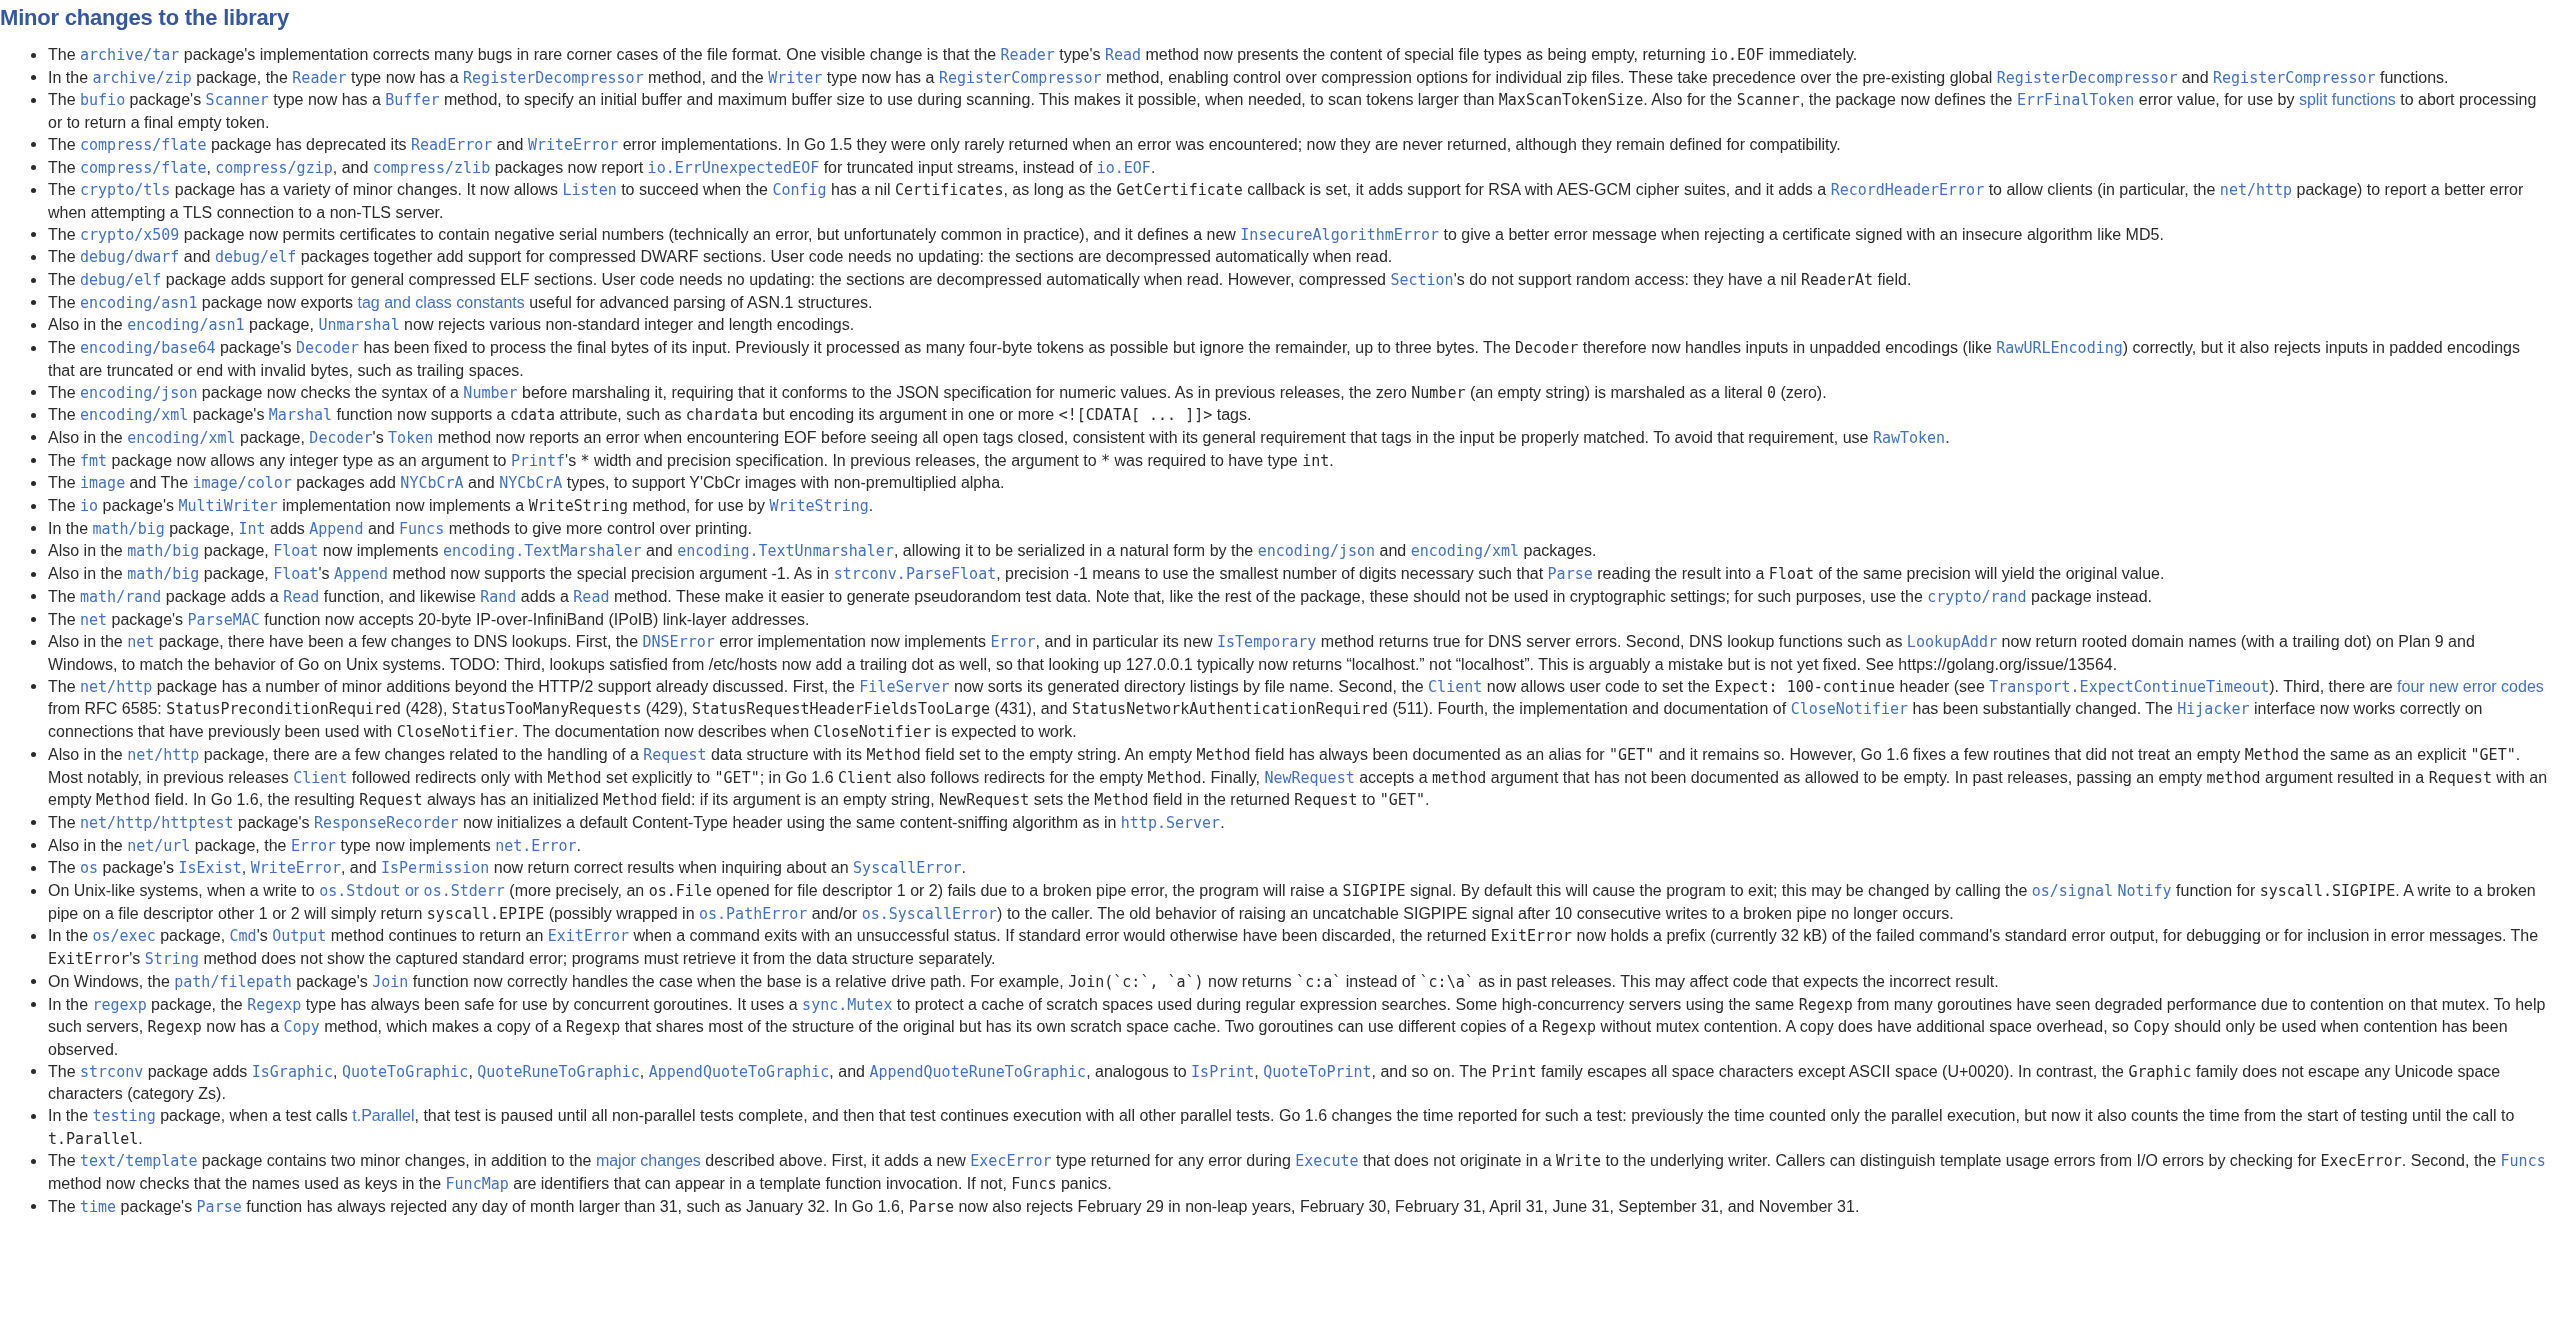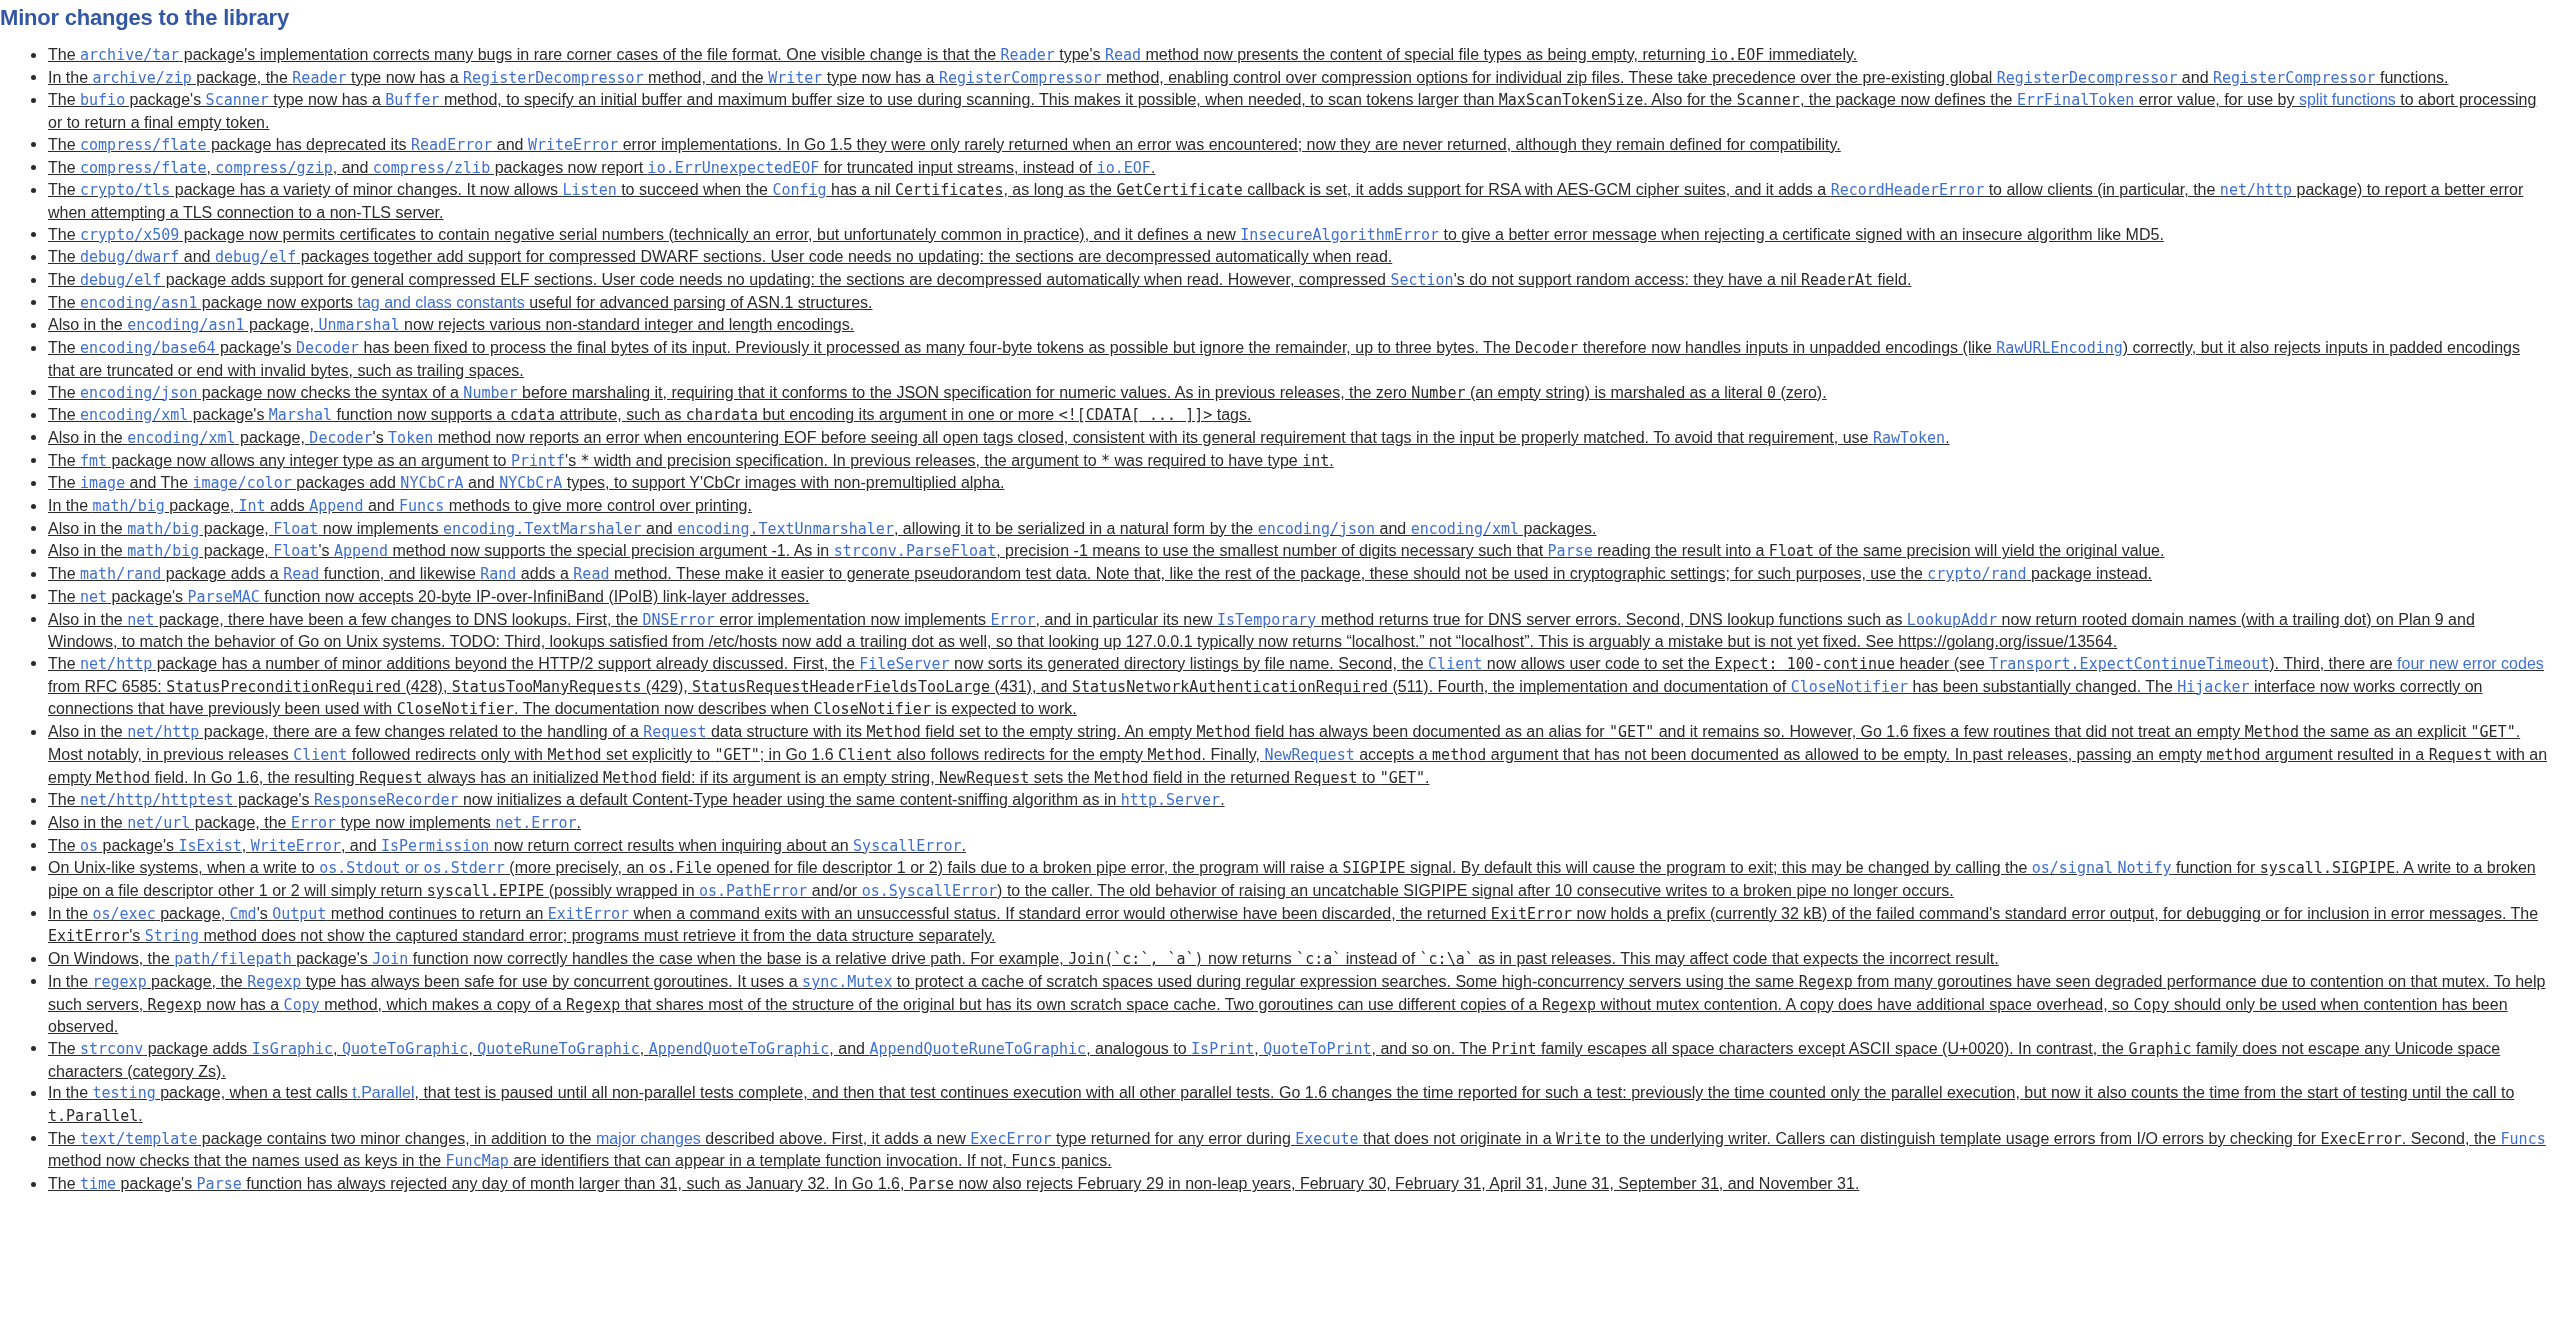--- a/index.html
+++ b/index.html
@@ -23,21 +23,20 @@
     color: var(--heading);
     font-size: 22px;
     font-weight: bold;
     margin: 5px 0 13px 0;
     letter-spacing: -0.2px;
   }
   ul.changes {
     list-style: none;
     margin: 0;
     padding: 0 6px 0 48px;
-    text-decoration: underline;
   }
   ul.changes li {
     position: relative;
     line-height: 21.7px;
   }
   ul.changes li::before {
     content: "";
     position: absolute;
     left: -17px;
     top: 8.5px;
@@ -68,20 +67,21 @@
       <li><span>The </span><a class="code">debug/dwarf</a><span> and </span><a class="code">debug/elf</a><span> packages together add support for compressed DWARF sections. User code needs no updating: the sections are decompressed automatically when read.</span></li>
       <li><span>The </span><a class="code">debug/elf</a><span> package adds support for general compressed ELF sections. User code needs no updating: the sections are decompressed automatically when read. However, compressed </span><a class="code">Section</a><span>'s do not support random access: they have a nil </span><span class="code">ReaderAt</span><span> field.</span></li>
       <li><span>The </span><a class="code">encoding/asn1</a><span> package now exports </span><a>tag and class constants</a><span> useful for advanced parsing of ASN.1 structures.</span></li>
       <li><span>Also in the </span><a class="code">encoding/asn1</a><span> package, </span><a class="code">Unmarshal</a><span> now rejects various non-standard integer and length encodings.</span></li>
       <li><span>The </span><a class="code">encoding/base64</a><span> package's </span><a class="code">Decoder</a><span> has been fixed to process the final bytes of its input. Previously it processed as many four-byte tokens as possible but ignore the remainder, up to three bytes. The </span><span class="code">Decoder</span><span> therefore now handles inputs in unpadded encodings (like </span><a class="code">RawURLEncoding</a><span>) correctly, but it also rejects inputs in padded encodings that are truncated or end with invalid bytes, such as trailing spaces.</span></li>
       <li><span>The </span><a class="code">encoding/json</a><span> package now checks the syntax of a </span><a class="code">Number</a><span> before marshaling it, requiring that it conforms to the JSON specification for numeric values. As in previous releases, the zero </span><span class="code">Number</span><span> (an empty string) is marshaled as a literal </span><span class="code">0</span><span> (zero).</span></li>
       <li><span>The </span><a class="code">encoding/xml</a><span> package's </span><a class="code">Marshal</a><span> function now supports a </span><span class="code">cdata</span><span> attribute, such as </span><span class="code">chardata</span><span> but encoding its argument in one or more </span><span class="code">&lt;![CDATA[ ... ]]&gt;</span><span> tags.</span></li>
       <li><span>Also in the </span><a class="code">encoding/xml</a><span> package, </span><a class="code">Decoder</a><span>'s </span><a class="code">Token</a><span> method now reports an error when encountering EOF before seeing all open tags closed, consistent with its general requirement that tags in the input be properly matched. To avoid that requirement, use </span><a class="code">RawToken</a><span>.</span></li>
       <li><span>The </span><a class="code">fmt</a><span> package now allows any integer type as an argument to </span><a class="code">Printf</a><span>'s </span><span class="code">*</span><span> width and precision specification. In previous releases, the argument to </span><span class="code">*</span><span> was required to have type </span><span class="code">int</span><span>.</span></li>
       <li><span>The </span><a class="code">image</a><span> and The </span><a class="code">image/color</a><span> packages add </span><a class="code">NYCbCrA</a><span> and </span><a class="code">NYCbCrA</a><span> types, to support Y'CbCr images with non-premultiplied alpha.</span></li>
+      <li><span>The </span><a class="code">io</a><span> package's </span><a class="code">MultiWriter</a><span> implementation now implements a </span><span class="code">WriteString</span><span> method, for use by </span><a class="code">WriteString</a><span>.</span></li>
       <li><span>In the </span><a class="code">math/big</a><span> package, </span><a class="code">Int</a><span> adds </span><a class="code">Append</a><span> and </span><a class="code">Funcs</a><span> methods to give more control over printing.</span></li>
       <li><span>Also in the </span><a class="code">math/big</a><span> package, </span><a class="code">Float</a><span> now implements </span><a class="code">encoding.TextMarshaler</a><span> and </span><a class="code">encoding.TextUnmarshaler</a><span>, allowing it to be serialized in a natural form by the </span><a class="code">encoding/json</a><span> and </span><a class="code">encoding/xml</a><span> packages.</span></li>
       <li><span>Also in the </span><a class="code">math/big</a><span> package, </span><a class="code">Float</a><span>'s </span><a class="code">Append</a><span> method now supports the special precision argument -1. As in </span><a class="code">strconv.ParseFloat</a><span>, precision -1 means to use the smallest number of digits necessary such that </span><a class="code">Parse</a><span> reading the result into a </span><span class="code">Float</span><span> of the same precision will yield the original value.</span></li>
       <li><span>The </span><a class="code">math/rand</a><span> package adds a </span><a class="code">Read</a><span> function, and likewise </span><a class="code">Rand</a><span> adds a </span><a class="code">Read</a><span> method. These make it easier to generate pseudorandom test data. Note that, like the rest of the package, these should not be used in cryptographic settings; for such purposes, use the </span><a class="code">crypto/rand</a><span> package instead.</span></li>
       <li><span>The </span><a class="code">net</a><span> package's </span><a class="code">ParseMAC</a><span> function now accepts 20-byte IP-over-InfiniBand (IPoIB) link-layer addresses.</span></li>
       <li><span>Also in the </span><a class="code">net</a><span> package, there have been a few changes to DNS lookups. First, the </span><a class="code">DNSError</a><span> error implementation now implements </span><a class="code">Error</a><span>, and in particular its new </span><a class="code">IsTemporary</a><span> method returns true for DNS server errors. Second, DNS lookup functions such as </span><a class="code">LookupAddr</a><span> now return rooted domain names (with a trailing dot) on Plan 9 and Windows, to match the behavior of Go on Unix systems. TODO: Third, lookups satisfied from /etc/hosts now add a trailing dot as well, so that looking up 127.0.0.1 typically now returns “localhost.” not “localhost”. This is arguably a mistake but is not yet fixed. See https://golang.org/issue/13564.</span></li>
       <li><span>The </span><a class="code">net/http</a><span> package has a number of minor additions beyond the HTTP/2 support already discussed. First, the </span><a class="code">FileServer</a><span> now sorts its generated directory listings by file name. Second, the </span><a class="code">Client</a><span> now allows user code to set the </span><span class="code">Expect: 100-continue</span><span> header (see </span><a class="code">Transport.ExpectContinueTimeout</a><span>). Third, there are </span><a>four new error codes</a><span> from RFC 6585: </span><span class="code">StatusPreconditionRequired</span><span> (428), </span><span class="code">StatusTooManyRequests</span><span> (429), </span><span class="code">StatusRequestHeaderFieldsTooLarge</span><span> (431), and </span><span class="code">StatusNetworkAuthenticationRequired</span><span> (511). Fourth, the implementation and documentation of </span><a class="code">CloseNotifier</a><span> has been substantially changed. The </span><a class="code">Hijacker</a><span> interface now works correctly on connections that have previously been used with </span><span class="code">CloseNotifier</span><span>. The documentation now describes when </span><span class="code">CloseNotifier</span><span> is expected to work.</span></li>
       <li><span>Also in the </span><a class="code">net/http</a><span> package, there are a few changes related to the handling of a </span><a class="code">Request</a><span> data structure with its </span><span class="code">Method</span><span> field set to the empty string. An empty </span><span class="code">Method</span><span> field has always been documented as an alias for </span><span class="code">"GET"</span><span> and it remains so. However, Go 1.6 fixes a few routines that did not treat an empty </span><span class="code">Method</span><span> the same as an explicit </span><span class="code">"GET"</span><span>. Most notably, in previous releases </span><a class="code">Client</a><span> followed redirects only with </span><span class="code">Method</span><span> set explicitly to </span><span class="code">"GET"</span><span>; in Go 1.6 </span><span class="code">Client</span><span> also follows redirects for the empty </span><span class="code">Method</span><span>. Finally, </span><a class="code">NewRequest</a><span> accepts a </span><span class="code">method</span><span> argument that has not been documented as allowed to be empty. In past releases, passing an empty </span><span class="code">method</span><span> argument resulted in a </span><span class="code">Request</span><span> with an empty </span><span class="code">Method</span><span> field. In Go 1.6, the resulting </span><span class="code">Request</span><span> always has an initialized </span><span class="code">Method</span><span> field: if its argument is an empty string, </span><span class="code">NewRequest</span><span> sets the </span><span class="code">Method</span><span> field in the returned </span><span class="code">Request</span><span> to </span><span class="code">"GET"</span><span>.</span></li>
       <li><span>The </span><a class="code">net/http/httptest</a><span> package's </span><a class="code">ResponseRecorder</a><span> now initializes a default Content-Type header using the same content-sniffing algorithm as in </span><a class="code">http.Server</a><span>.</span></li>
       <li><span>Also in the </span><a class="code">net/url</a><span> package, the </span><a class="code">Error</a><span> type now implements </span><a class="code">net.Error</a><span>.</span></li>

